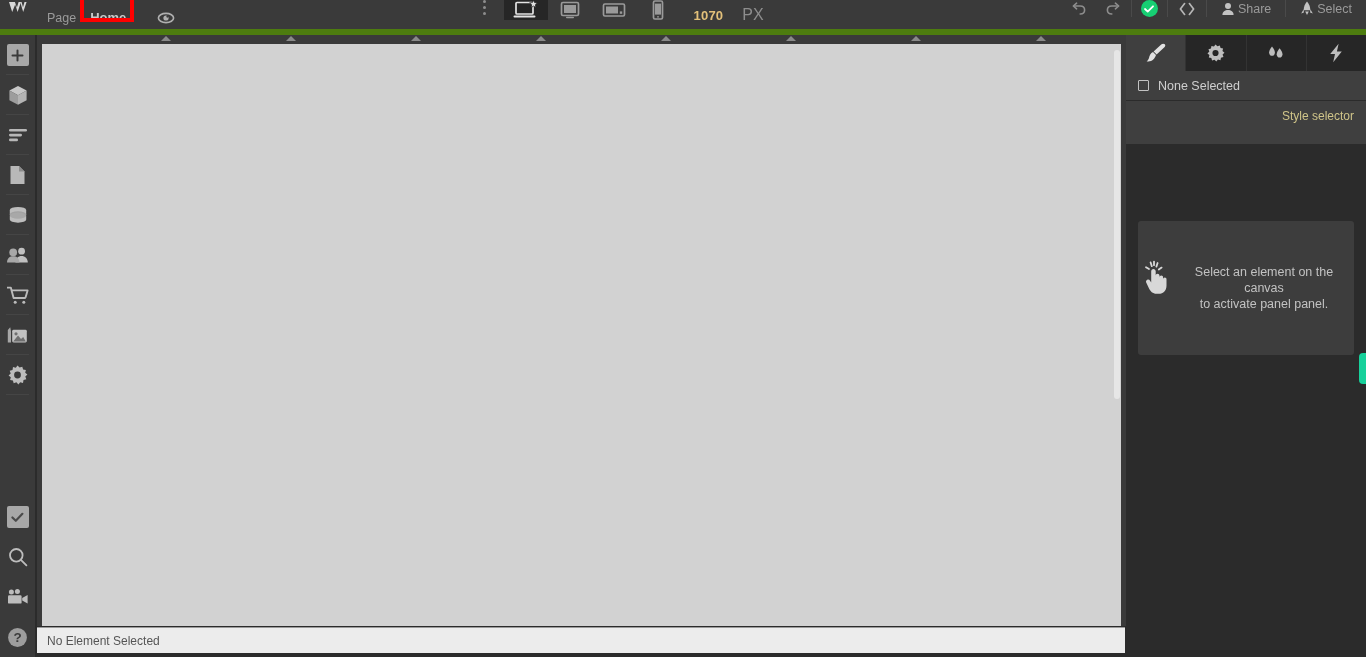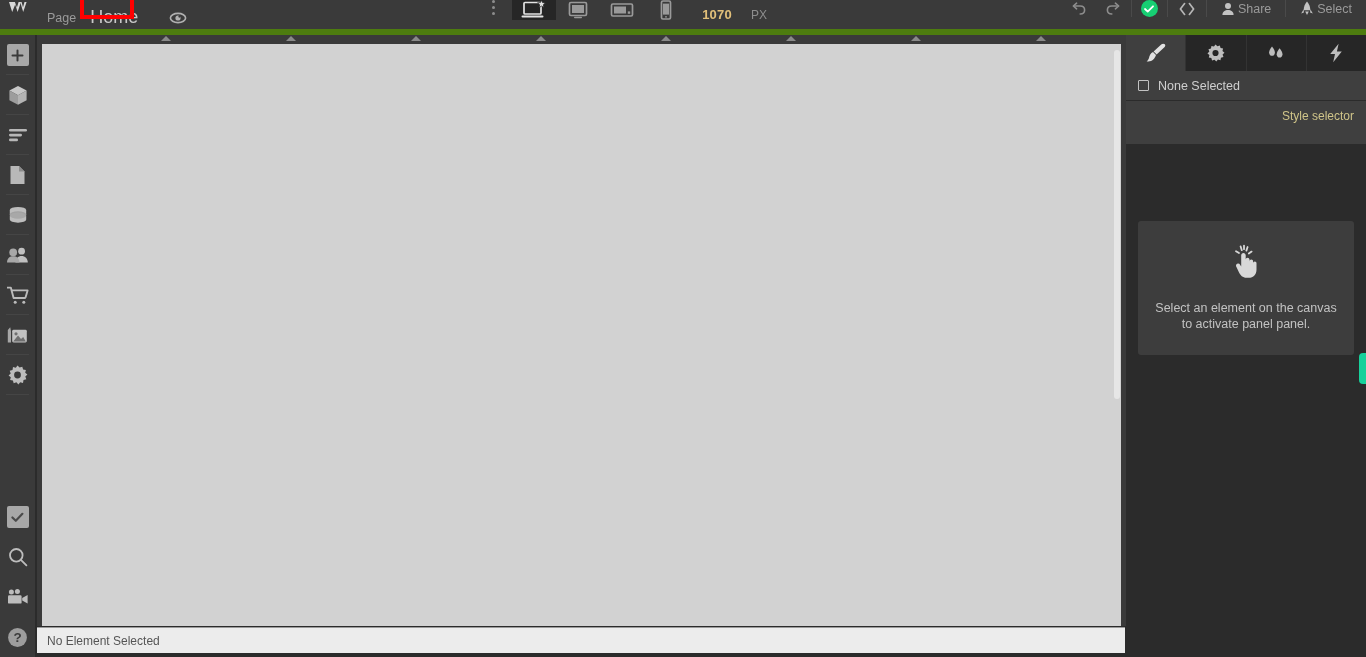--- a/index.html
+++ b/index.html
@@ -22,21 +22,21 @@
     width: 36px; display: flex; align-items: center; justify-content: center;
     background: #3a3a3a;
   }
   .logo-cell svg { display: block; }
   .topbar-divider { width: 1px; background: #4a4a4a; }
 
   .page-group { display: flex; align-items: center; padding: 0 0 0 10px; gap: 0; position: relative; }
   .page-label { color: #9a9a9a; font-size: 12.5px; padding-right: 8px; }
   .page-name-wrap { position: relative; display: flex; align-items: center; }
   .page-name {
-    color: #c9c9c9; font-size: 18px; padding: 3px 6px;
+    color: #c9c9c9; font-size: 13px; padding: 3px 6px; font-weight: bold;
   }
   .redbox {
     position: absolute; left: -4px; top: -15px; width: 54px; height: 30px;
     border: 4px solid #ff0000; pointer-events: none;
   }
   .eye-btn {
     width: 32px; height: 35px; display: flex; align-items: center; justify-content: center;
     margin-left: 18px;
   }
 
@@ -50,21 +50,21 @@
 
   .device-tabs { display: flex; align-items: stretch; }
   .device-tab {
     width: 44px; display: flex; align-items: center; justify-content: center;
     background: #3a3a3a;
   }
   .device-tab.active { background: #262626; }
 
   .canvas-width { display: flex; align-items: baseline; padding: 0 14px 0 14px; align-self: center; }
   .cw-num { color: #e2c07a; font-size: 13px; font-weight: bold; letter-spacing: .2px; }
-  .cw-unit { color: #8d8d8d; font-size: 12px; margin-left: 19px; }
+  .cw-unit { color: #8d8d8d; font-size: 16px; margin-left: 19px; }
 
   .right-tools { display: flex; align-items: stretch; }
   .tool-btn {
     display: flex; align-items: center; justify-content: center;
     padding: 0 14px; color: #9a9a9a; font-size: 12.5px; gap: 3px;
   }
   .tool-btn.narrow { padding: 0 9px; }
   .tool-sep { width: 1px; background: #4a4a4a; margin: 0; }
   .check-badge {
     width: 17px; height: 17px; border-radius: 50%; background: #17cf73;
@@ -151,21 +151,21 @@
   .style-input {
     height: 28px; background: #343434; border: 1px solid #4c4c4c; border-radius: 2px;
     display: flex; align-items: center; padding: 0 9px;
   }
   .style-input .ph { color: #7d7d7d; font-size: 12.5px; }
 
   .panel-body { flex: 1 1 auto; background: #2b2b2b; position: relative; }
   .empty-card {
     position: absolute; left: 12px; top: 77px; width: 216px; height: 134px;
     background: #3d3d3d; border-radius: 3px;
-    display: flex; flex-direction: column; align-items: center; justify-content: center;
+    display: flex; flex-direction: row; align-items: center; justify-content: center;
   }
   .empty-card .hand { margin-bottom: 16px; }
   .empty-card .lines { text-align: center; line-height: 16px; }
   .empty-card .lines div { color: #c2c2c2; font-size: 12.5px; }
 
   .side-tab {
     position: absolute; right: 0; top: 318px; width: 7px; height: 31px;
     background: #17d19b; border-radius: 4px 0 0 4px;
   }
 </style>

